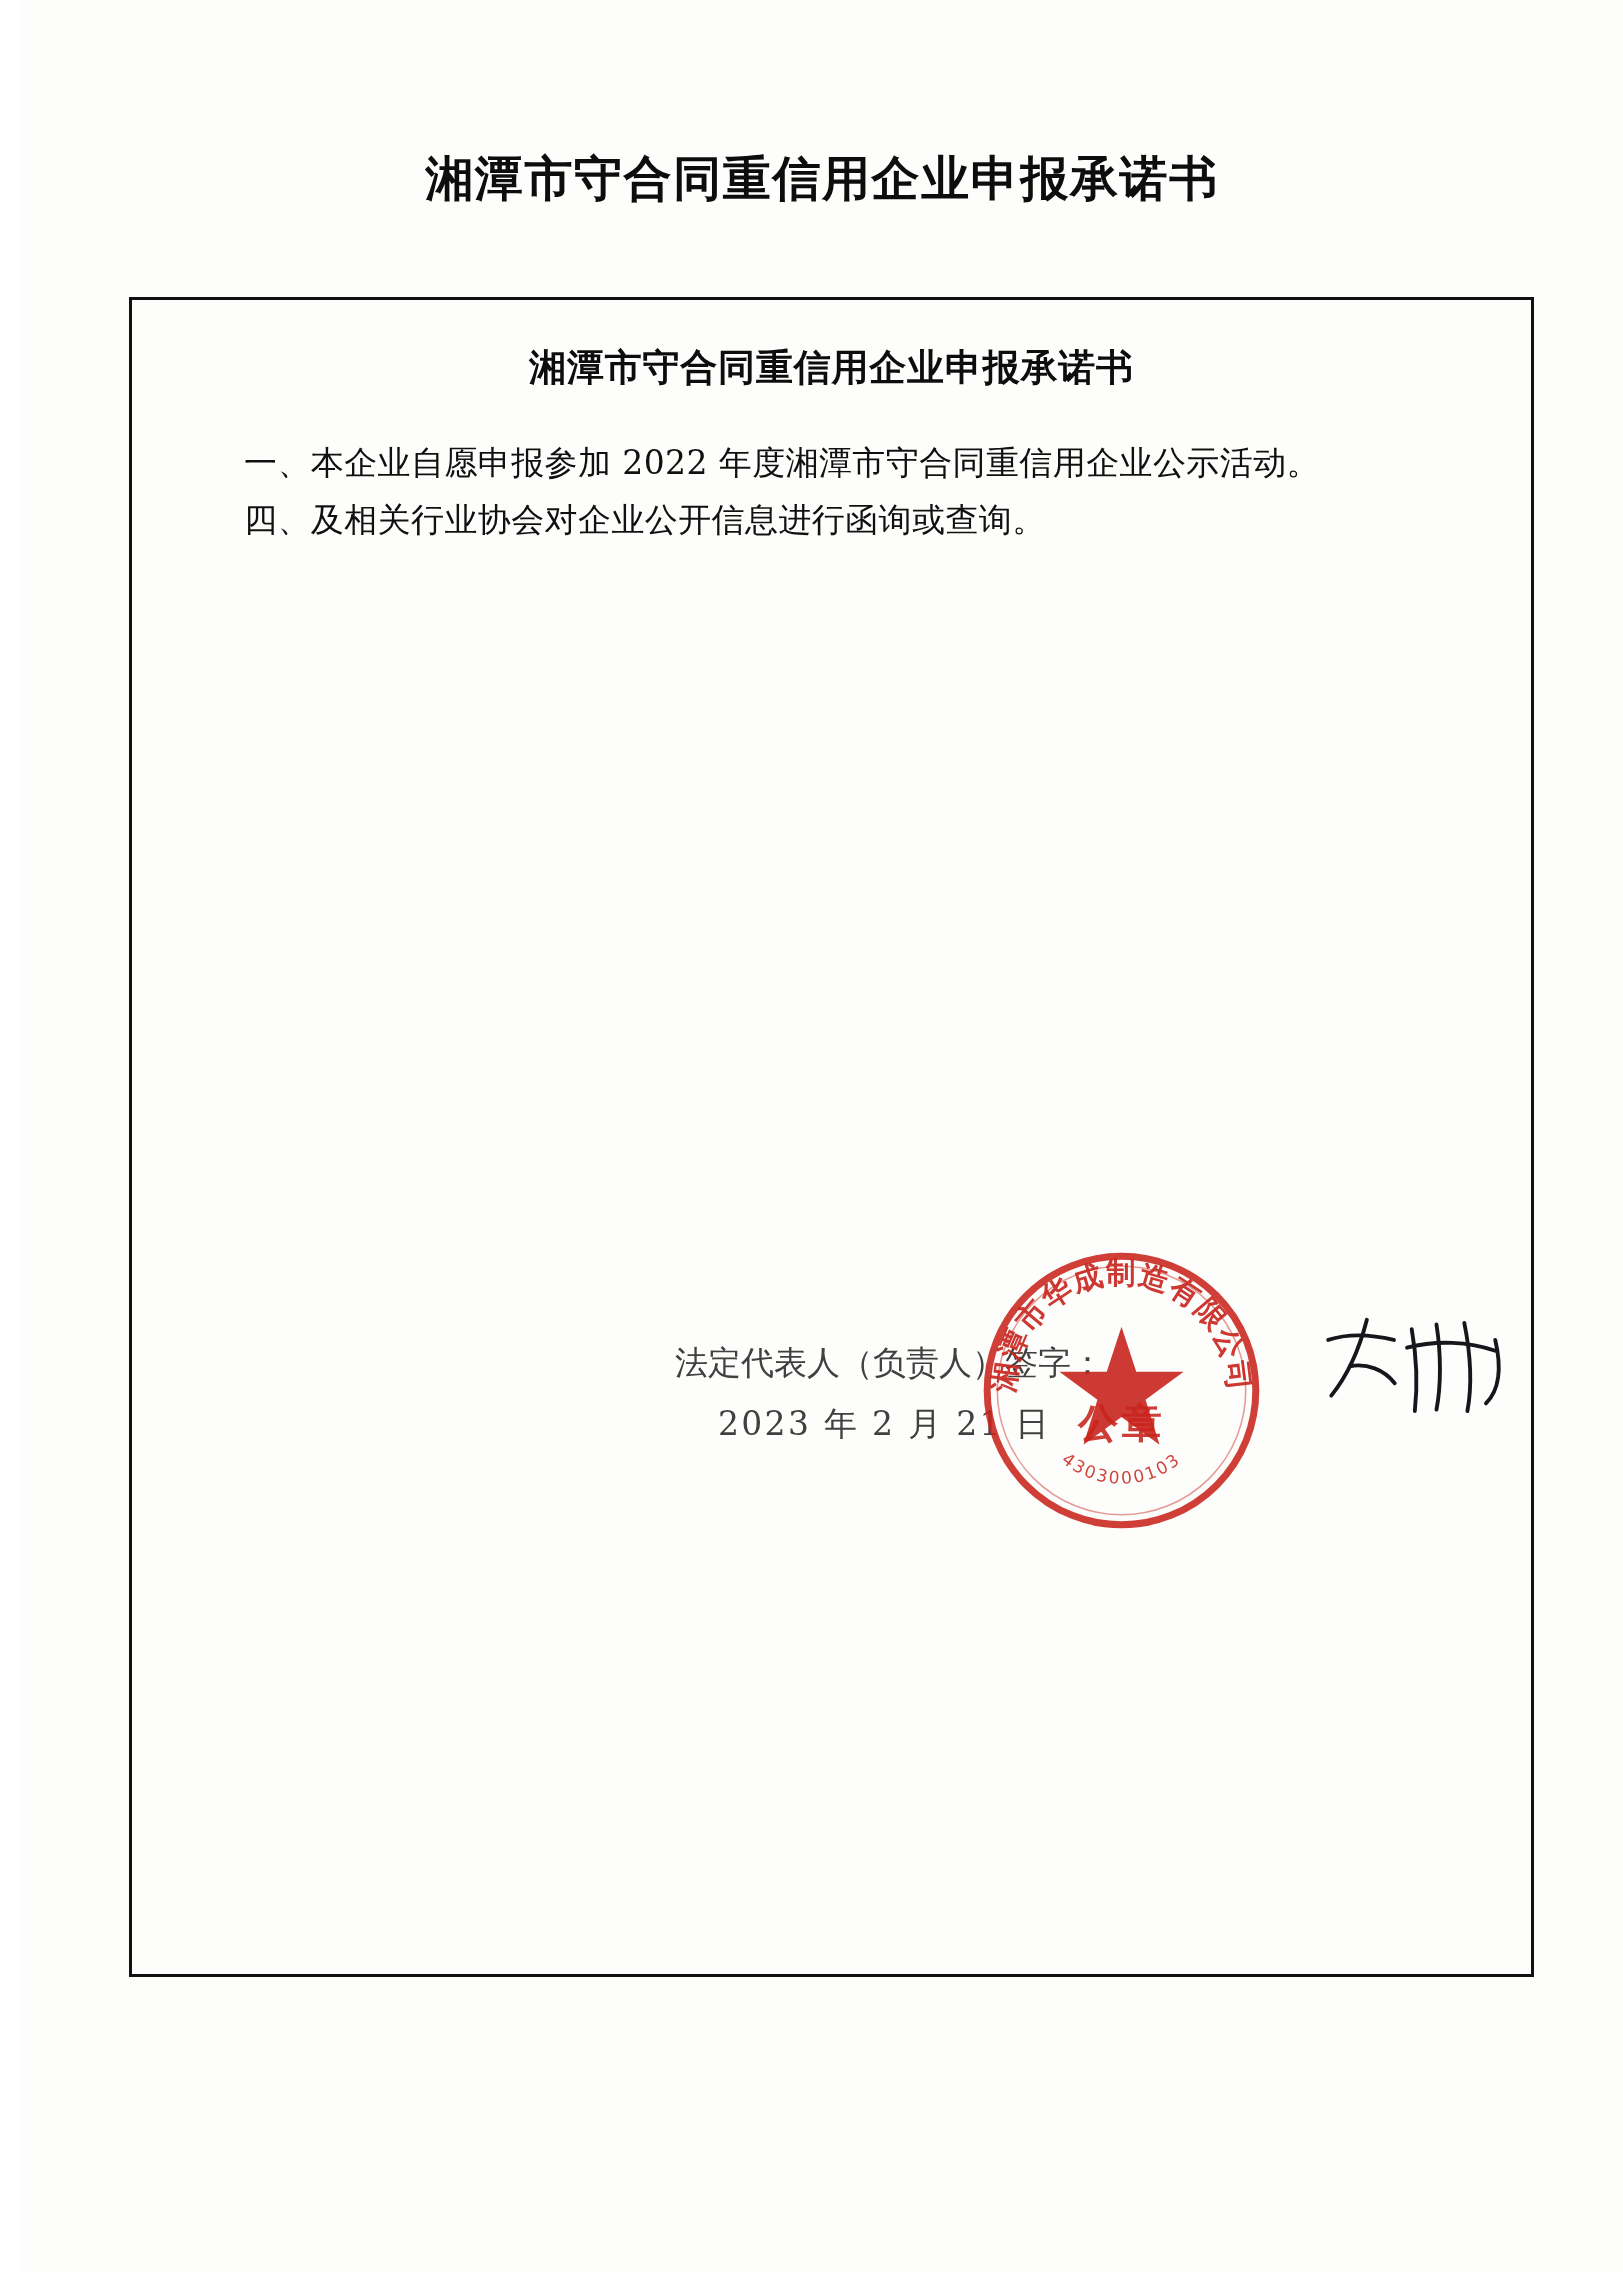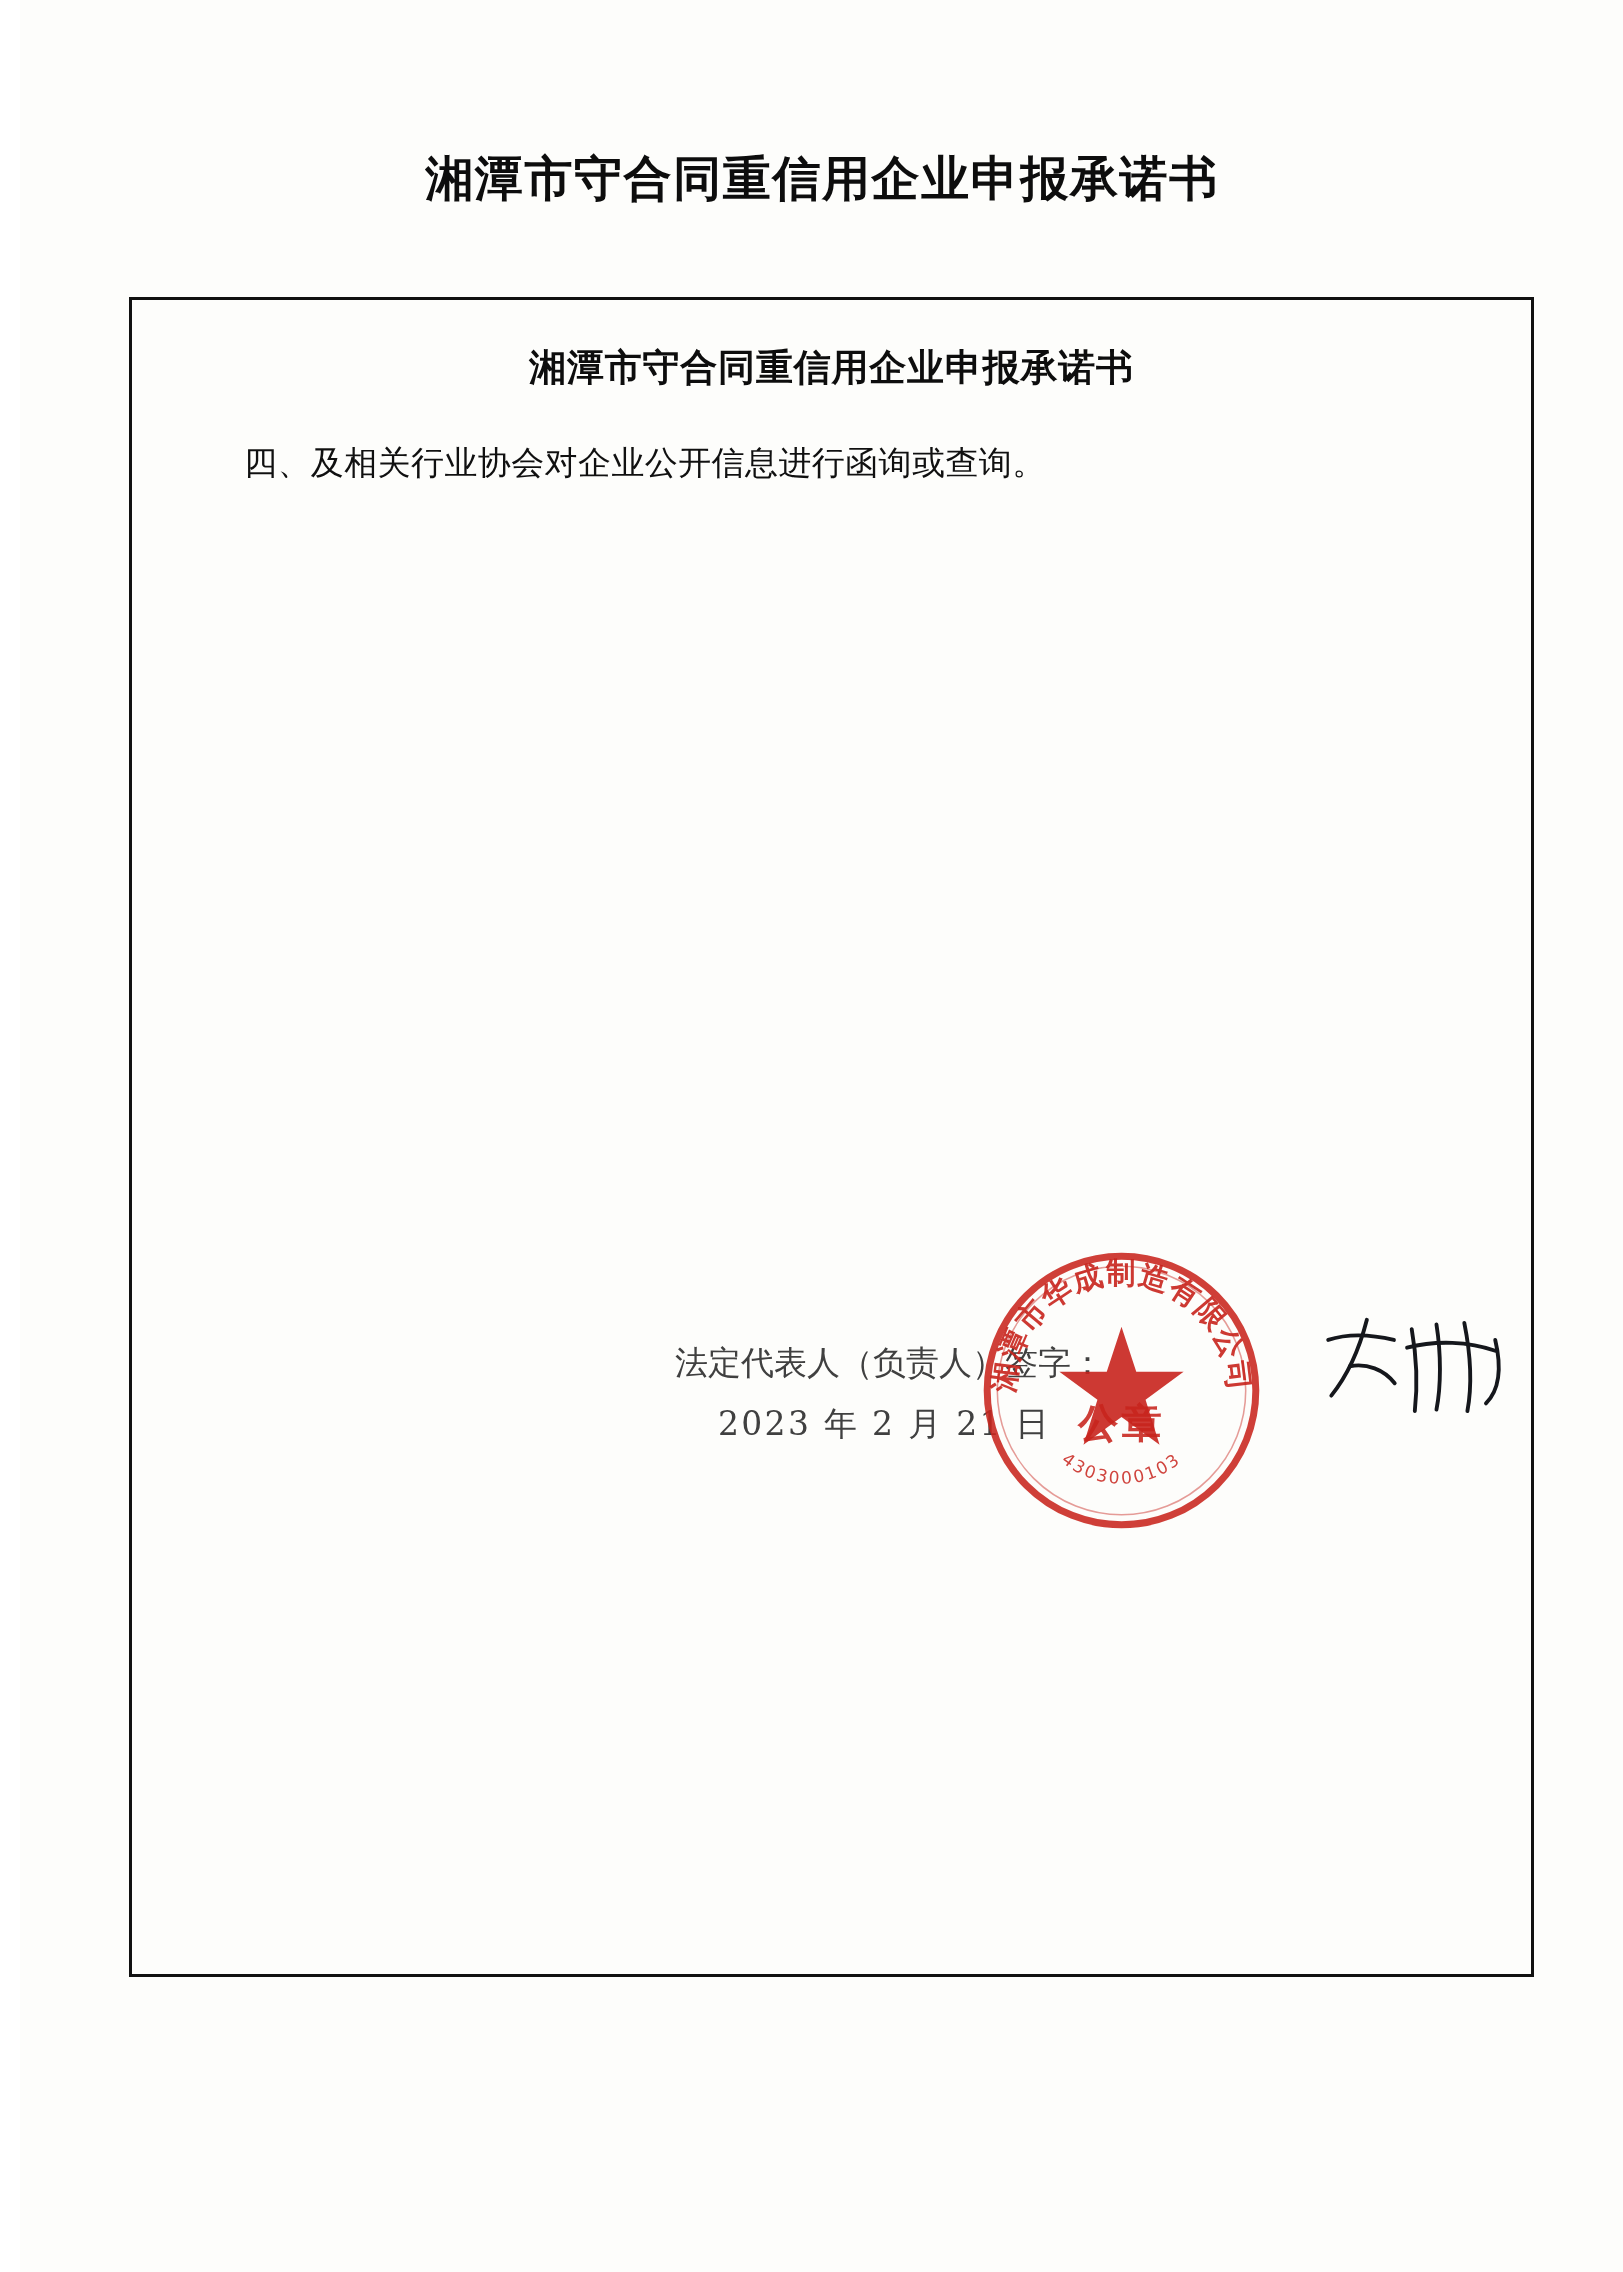--- a/index.html
+++ b/index.html
@@ -147,20 +147,21 @@
 
 <div class="page">
 
   <div class="doc-title">湘潭市守合同重信用企业申报承诺书</div>
 
   <div class="frame">
 
     <div class="inner-title">湘潭市守合同重信用企业申报承诺书</div>
 
     <div class="body-text">
+      <p class="para">一、本企业自愿申报参加 2022 年度湘潭市守合同重信用企业公示活动。</p>
       <p class="para">四、及相关行业协会对企业公开信息进行函询或查询。</p>
     </div>
 
     <div class="signature-block">
       <div class="sig-line-1">法定代表人（负责人）签字：</div>
       <div class="sig-line-3">2023 年 2 月 21 日</div>
     </div>
 
     <div class="seal">
       <svg width="295" height="295" viewBox="0 0 380 380" aria-hidden="true">

